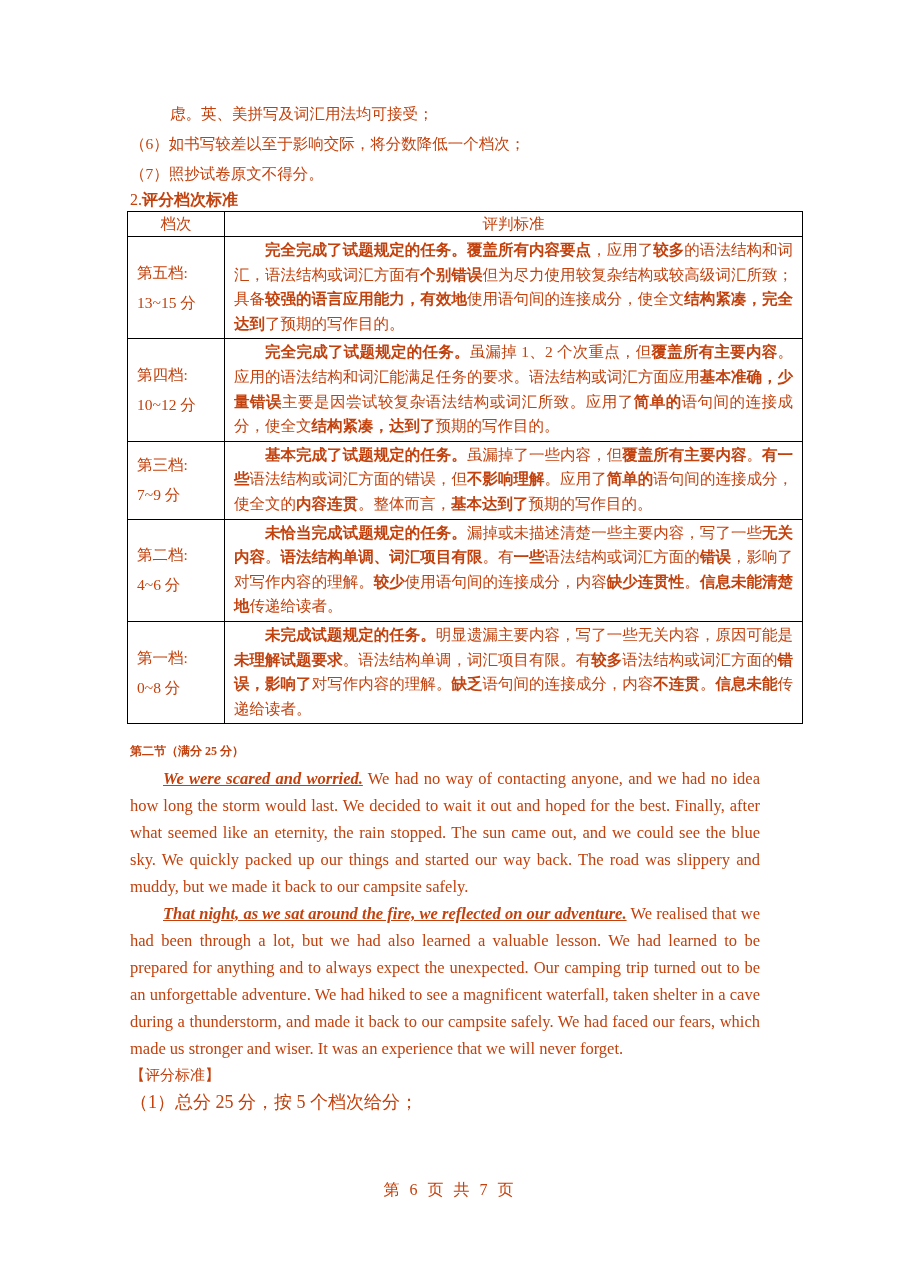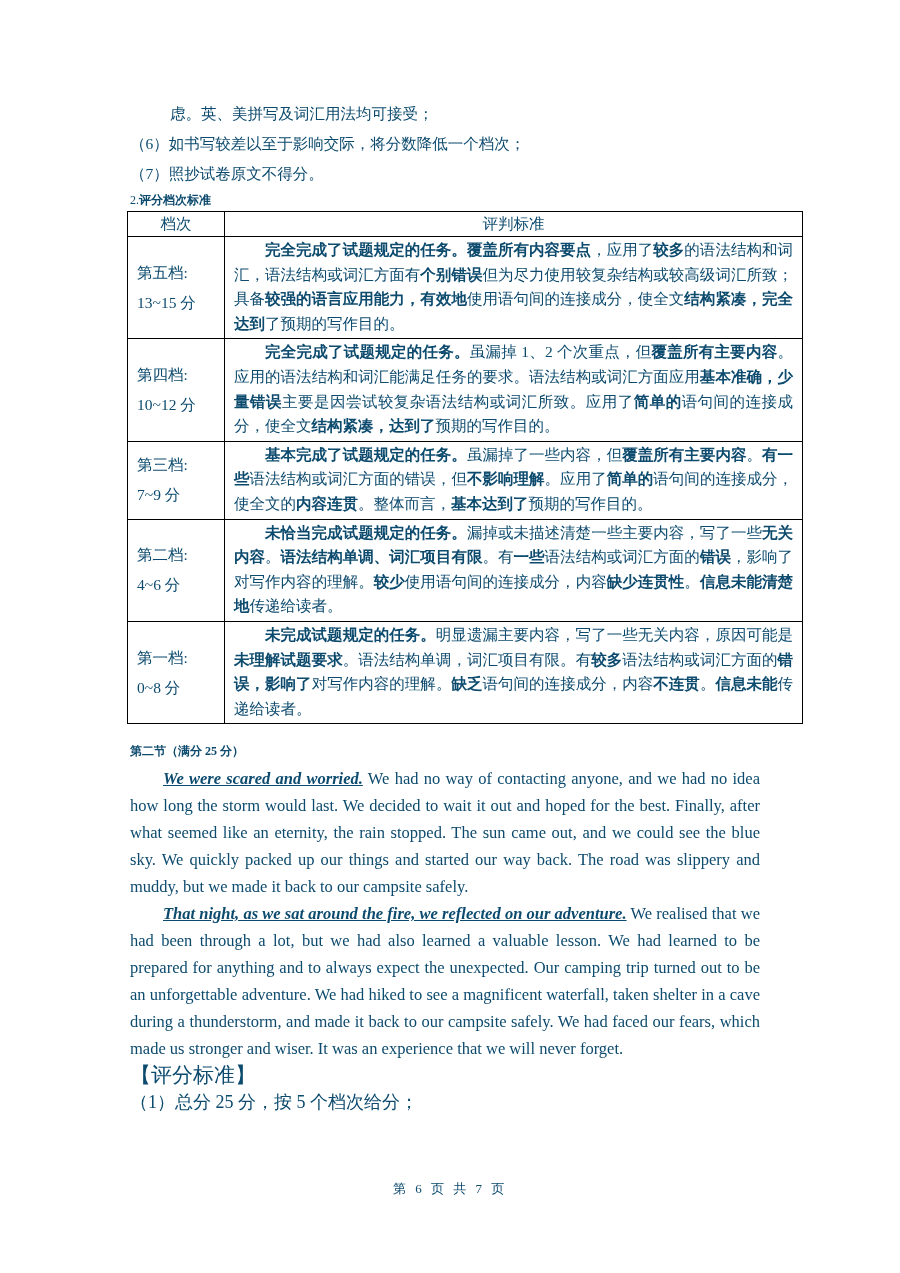--- a/index.html
+++ b/index.html
@@ -1,38 +1,38 @@
 <!DOCTYPE html>
 <html><head>
 <meta charset="utf-8">
 <style>
   html,body{margin:0;padding:0;background:#ffffff;}
   .page{
     position:relative;
     width:900px;
     height:1273px;
     background:#ffffff;
-    color:#0c4a6e;
+    color:#c2410c;
     font-family:"Liberation Serif","DejaVu Serif",serif;
     overflow:hidden;
   }
   .content{
     position:absolute;
     left:130px;
     top:99px;
     width:634px;
   }
   .cn-line{
     font-size:15.5px;
     line-height:30px;
     white-space:nowrap;
   }
   .indent-cont{padding-left:40px;}
   .sub-heading{
-    font-size:12px;
+    font-size:16px;
     line-height:22px;
     white-space:nowrap;
   }
   .sub-heading b{font-weight:bold;}
   table.grading-table{
     width:676px;
     margin-left:-3px;
     border-collapse:collapse;
     table-layout:fixed;
   }
@@ -82,37 +82,37 @@
     text-align:justify;
     text-indent:2em;
     width:630px;
   }
   p.eng .lead{
     font-weight:bold;
     font-style:italic;
     text-decoration:underline;
   }
   .tail-heading{
-    font-size:21px;
+    font-size:15px;
     line-height:27px;
     white-space:nowrap;
   }
   .tail-heading b{font-weight:bold;}
   .tail-line{
     font-size:18px;
     line-height:27px;
     white-space:nowrap;
   }
   .footer{
     position:absolute;
     left:0;
     top:1180px;
     width:900px;
     text-align:center;
-    font-size:13px;
+    font-size:16px;
     letter-spacing:3px;
   }
 </style>
 </head>
 <body>
 
 <div class="page">
   <div class="content">
 
     <div class="cn-line indent-cont">虑。英、美拼写及词汇用法均可接受；</div>

